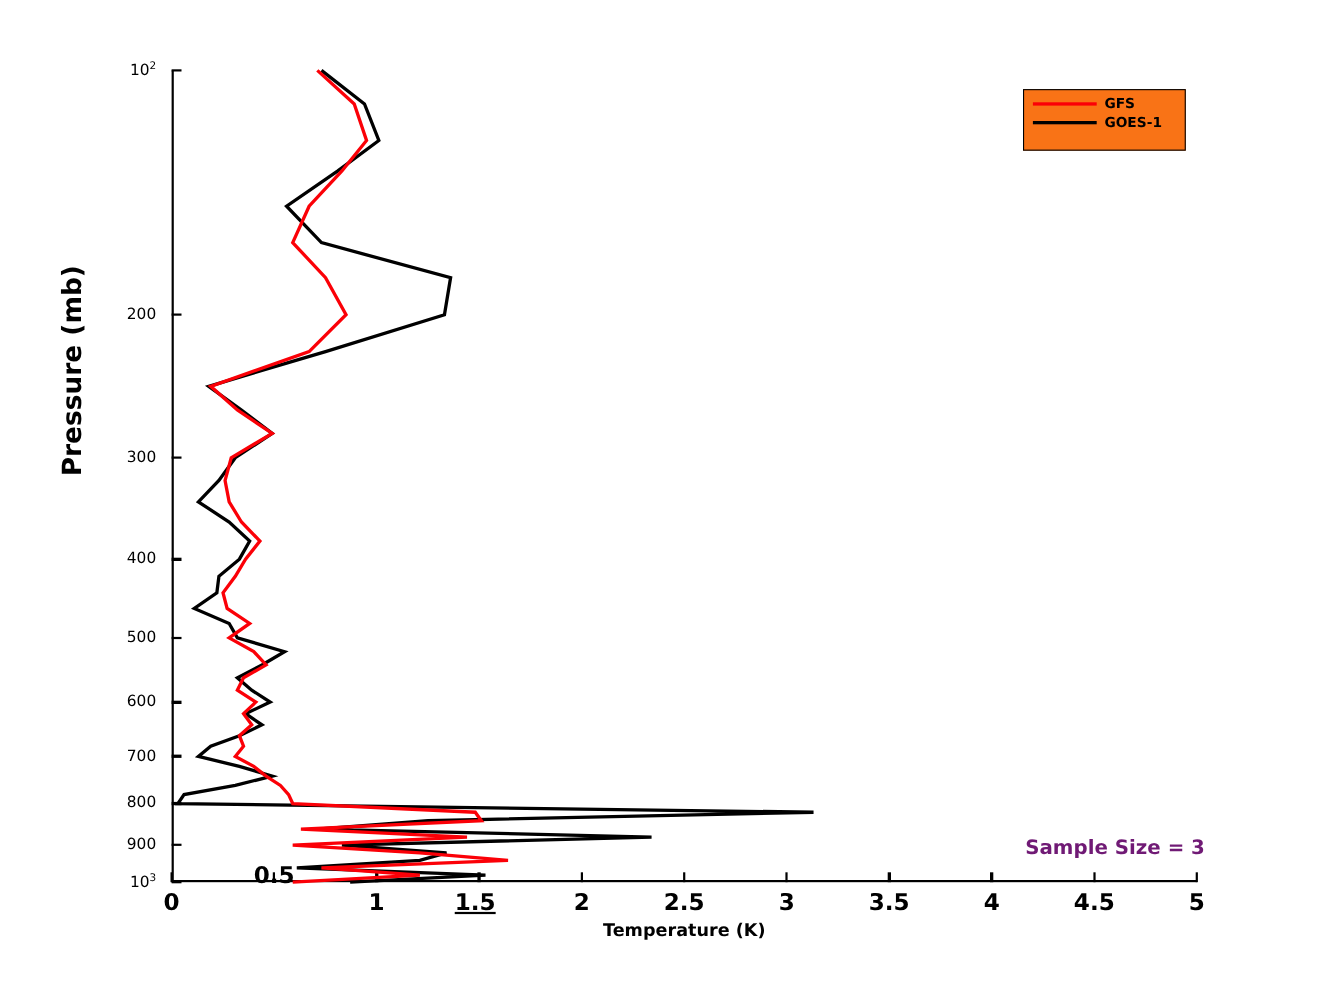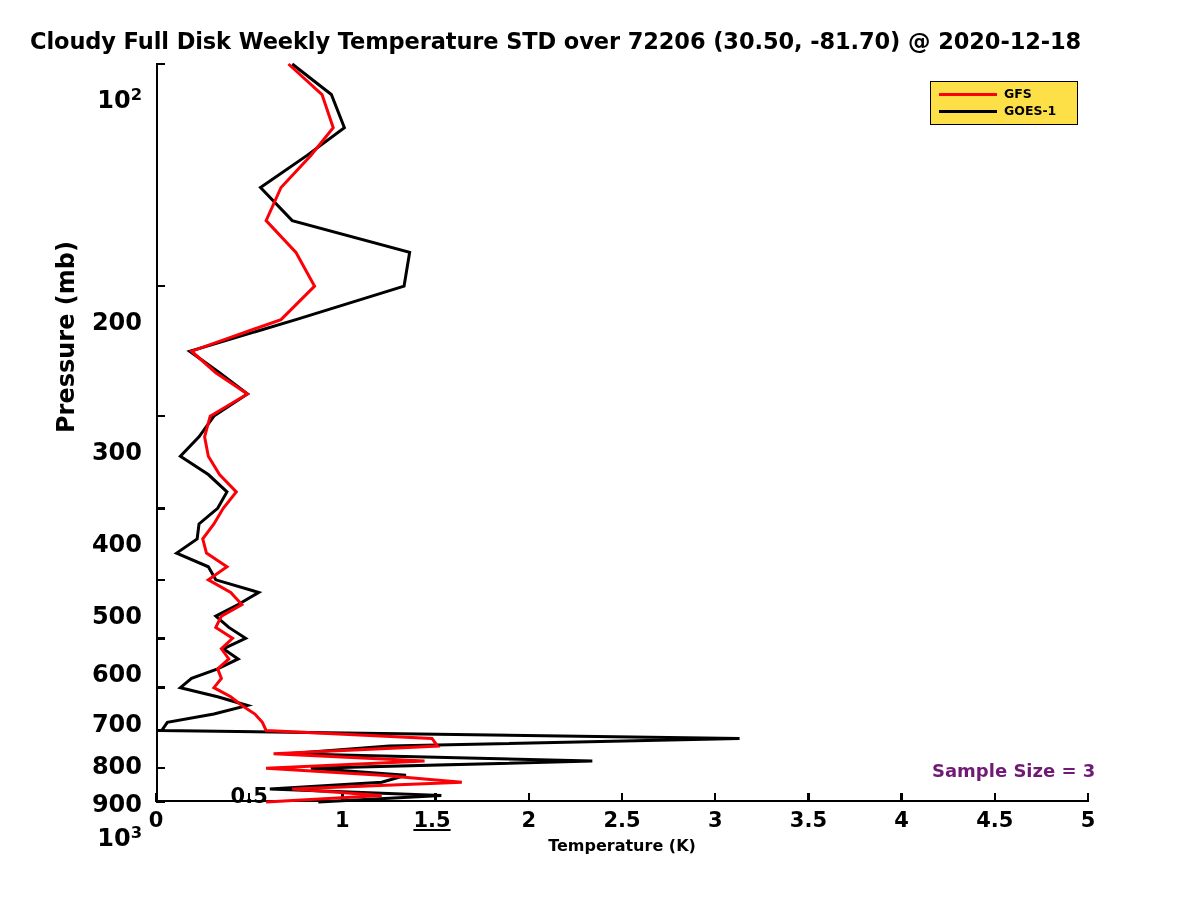--- a/index.html
+++ b/index.html
@@ -42,26 +42,25 @@
     height: 738px;
     overflow: visible;
   }
   .ylabels-wrap {
     position: absolute;
     left: 0; top: 0; width: 1200px; height: 900px;
     pointer-events: none;
   }
   .ytick-txt {
     position: absolute;
-    font-size: 24px;
-    font-weight: bold;
+    font-size: 14px;
+    font-weight: normal;
     color: #000;
     white-space: nowrap;
     transform: translate(-100%, -50%);
-    margin-top: 36px;
   }
   .ytick-txt sup { font-size: 0.68em; vertical-align: baseline; position: relative; top: -0.52em; }
   .xtick-txt {
     position: absolute;
     font-size: 21px;
     font-weight: bold;
     color: #000;
     white-space: nowrap;
     transform: translate(-50%, 0);
   }
@@ -96,23 +95,23 @@
     font-weight: bold;
     color: #000;
     white-space: nowrap;
     transform: translateX(-50%);
   }
   #legend-box {
     position: absolute;
     left: 930px;
     top: 81px;
     width: 148px;
-    height: 44px;
+    height: 56px;
     border: 1.6px solid #000;
-    background: #fde047;
+    background: #f97316;
   }
   .legend-row {
     position: absolute;
     left: 0; width: 100%;
     height: 20px;
     display: flex;
     align-items: center;
   }
   .legend-swatch {
     width: 58px;
@@ -137,21 +136,20 @@
     font-weight: bold;
     color: #701a75;
     white-space: nowrap;
   }
 </style>
 </head>
 <body>
 
 <div id="figure">
 
-  <div id="plot-title">Cloudy Full Disk Weekly Temperature STD over 72206 (30.50, -81.70) @ 2020-12-18</div>
 
   <div id="ylabel-axis">Pressure (mb)</div>
 
   <div id="xlabel-axis">Temperature (K)</div>
 
   <div class="ylabels-wrap" id="ticks-layer">
       <div class="ytick-mark" style="top: 62.75px; width: 9px;"></div>
       <div class="ytick-txt" style="left: 142px; top: 64px;">10<sup>2</sup></div>
       <div class="ytick-mark" style="top: 284.91px; width: 9px;"></div>
       <div class="ytick-txt" style="left: 142px; top: 286.16px;">200</div>

